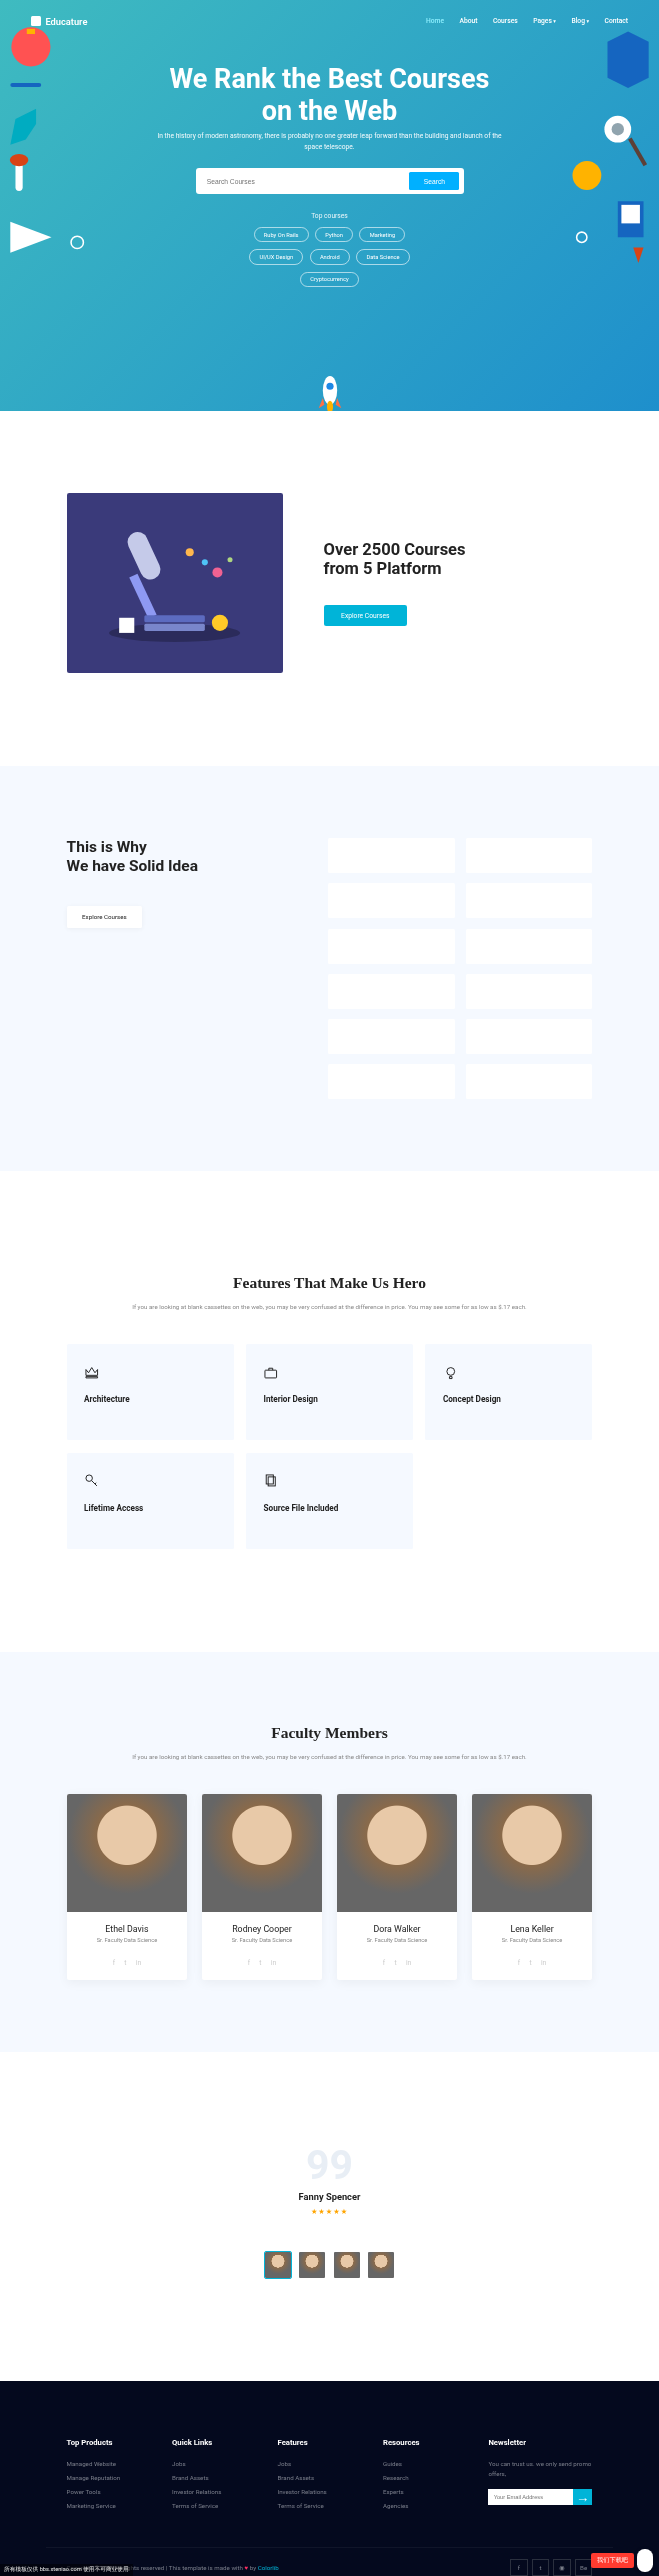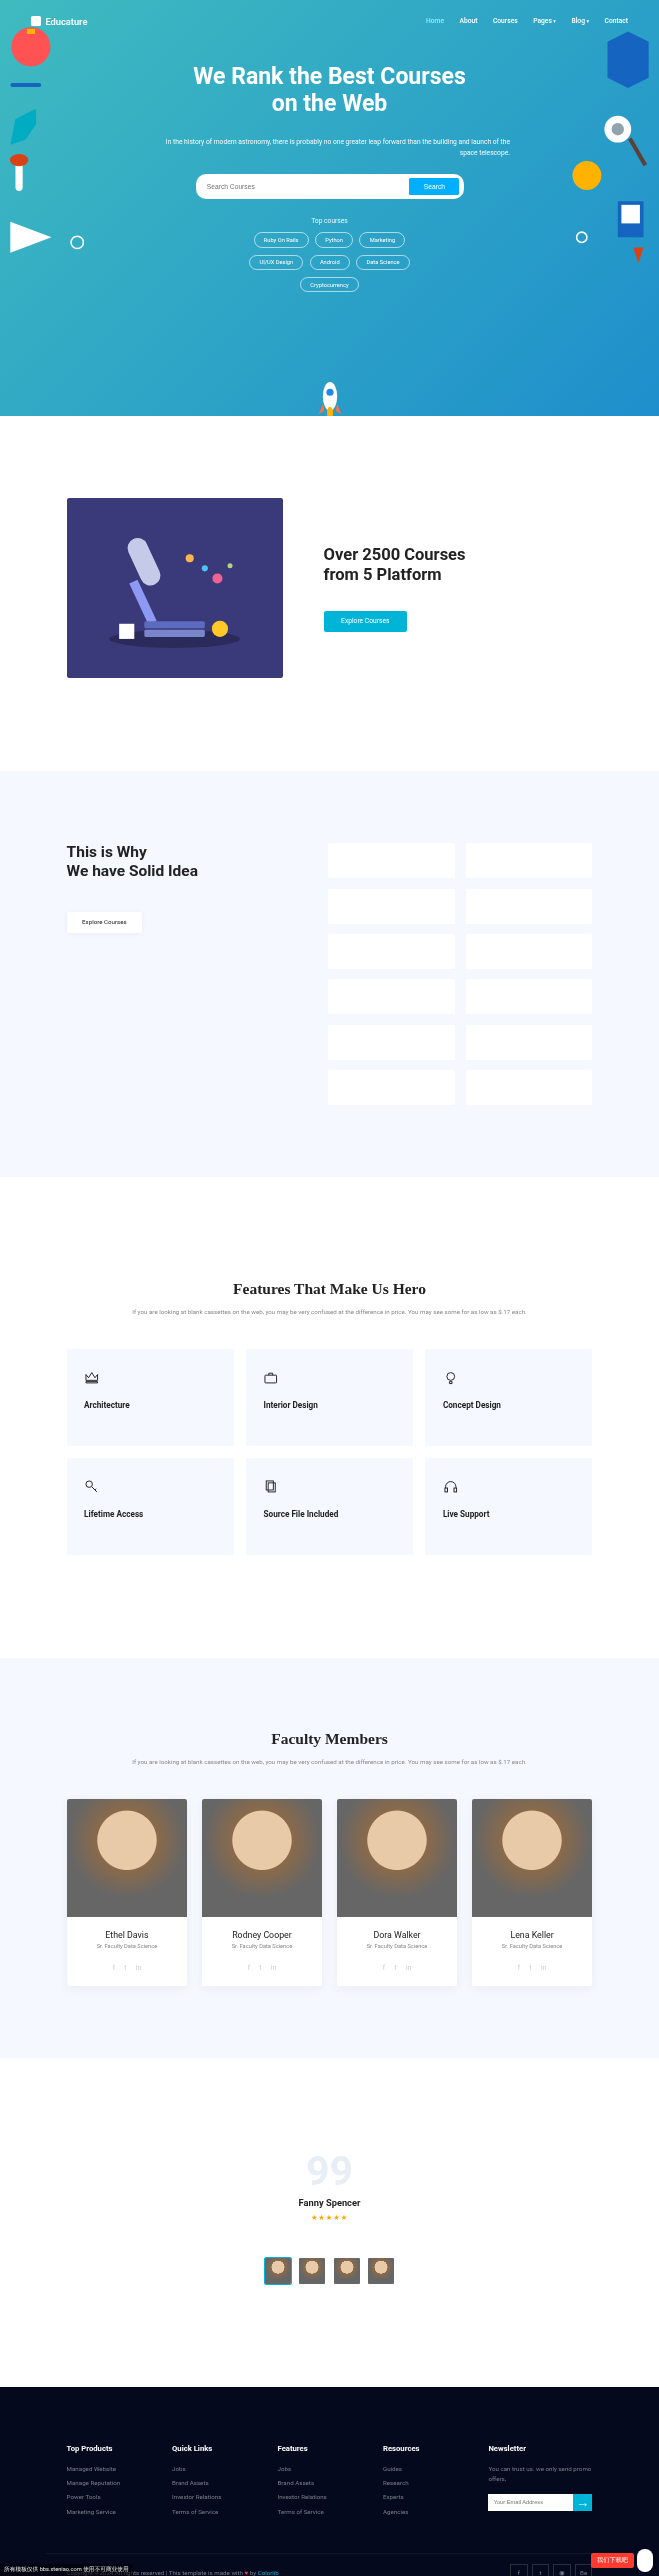--- a/index.html
+++ b/index.html
@@ -9,23 +9,23 @@
 
 .hero{background:linear-gradient(135deg,#3fbbc0 0%,#1e8fcc 100%);position:relative;overflow:hidden;padding-bottom:124px;}
 .nav{display:flex;justify-content:space-between;align-items:center;padding:15.5px 31px;}
 .logo{display:flex;gap:4.1px;color:#fff;font-weight:600;font-size:9.3px;}
 .logo-icon{width:10.3px;height:10.3px;background:#fff;border-radius:1.5px;display:inline-block;}
 .nav-links{display:flex;gap:15.5px;align-items:center;}
 .nav-link{color:#fff;font-size:6.7px;font-weight:500;}
 .nav-link.active{color:#8ef0ff;}
 .nav-link .chev{font-size:5.2px;margin-left:1.5px;}
 .hero-content{text-align:center;color:#fff;max-width:361px;margin:20.6px auto 0;}
-.hero-title{font-size:23px;font-weight:700;line-height:1.2;}
-.hero-sub{font-size:6.7px;margin-top:19px;opacity:.95;line-height:1.6;text-align:right;}
-.search-wrap{display:flex;margin:15.5px auto 0;max-width:268px;background:#fff;border-radius:10px;padding:3.1px;border:1.5px solid rgba(255,255,255,.4);}
+.hero-title{font-size:27px;font-weight:700;line-height:1.2;}
+.hero-sub{font-size:6.7px;margin-top:4px;opacity:.95;line-height:1.6;}
+.search-wrap{display:flex;margin:15.5px auto 0;max-width:268px;background:#fff;border-radius:3px;padding:3.1px;border:1.5px solid rgba(255,255,255,.4);}
 .search-input{flex:1;border:none;outline:none;padding:5.2px 7.2px;font-size:6.7px;}
 .search-btn{background:#00b0ff;color:#fff;border:none;padding:5.2px 14.4px;border-radius:1.5px;font-size:6.7px;cursor:pointer;}
 .top-courses-label{color:#fff;font-size:6.7px;margin-top:18px;opacity:.9;}
 .pill-row{display:flex;justify-content:center;gap:6.2px;margin-top:7.2px;}
 .pill{border:0.5px solid rgba(255,255,255,.6);color:#fff;font-size:5.7px;padding:3.6px 9.3px;border-radius:10.3px;}
 .hero-deco{position:absolute;}
 .deco-left{left:0;top:15.5px;width:103px;height:247px;}
 .deco-right{right:0;top:15.5px;width:103px;height:247px;}
 .rocket{position:absolute;left:50%;transform:translateX(-50%);bottom:-5.2px;width:26px;height:41px;}
 
@@ -256,28 +256,20 @@
         </svg>
       <h3>Lifetime Access</h3>
     </div>
     <div class="feat-card">
       <svg class="feat-icon" viewBox="0 0 24 24">
           <rect x="5" y="3" width="11" height="14" fill="none" stroke="#222" stroke-width="1.5"></rect>
           <rect x="8" y="6" width="11" height="14" fill="none" stroke="#222" stroke-width="1.5"></rect>
         </svg>
       <h3>Source File Included</h3>
     </div>
-    <div class="feat-card">
-      <svg class="feat-icon" viewBox="0 0 24 24">
-          <path d="M4 14v-2a8 8 0 0116 0v2" fill="none" stroke="#222" stroke-width="1.5"></path>
-          <rect x="3" y="14" width="4" height="6" fill="none" stroke="#222" stroke-width="1.5"></rect>
-          <rect x="17" y="14" width="4" height="6" fill="none" stroke="#222" stroke-width="1.5"></rect>
-        </svg>
-      <h3>Live Support</h3>
-    </div>
   </div>
 </section>
 
 <section class="faculty">
   <div class="faculty-inner">
     <h2 class="sec-title">Faculty Members</h2>
     <p class="sec-sub">If you are looking at blank cassettes on the web, you may be very confused at the difference in price. You may see some for as low as $.17 each.</p>
     <div class="fac-grid">
       <div class="fac-card">
         <div class="fac-img face"></div>

